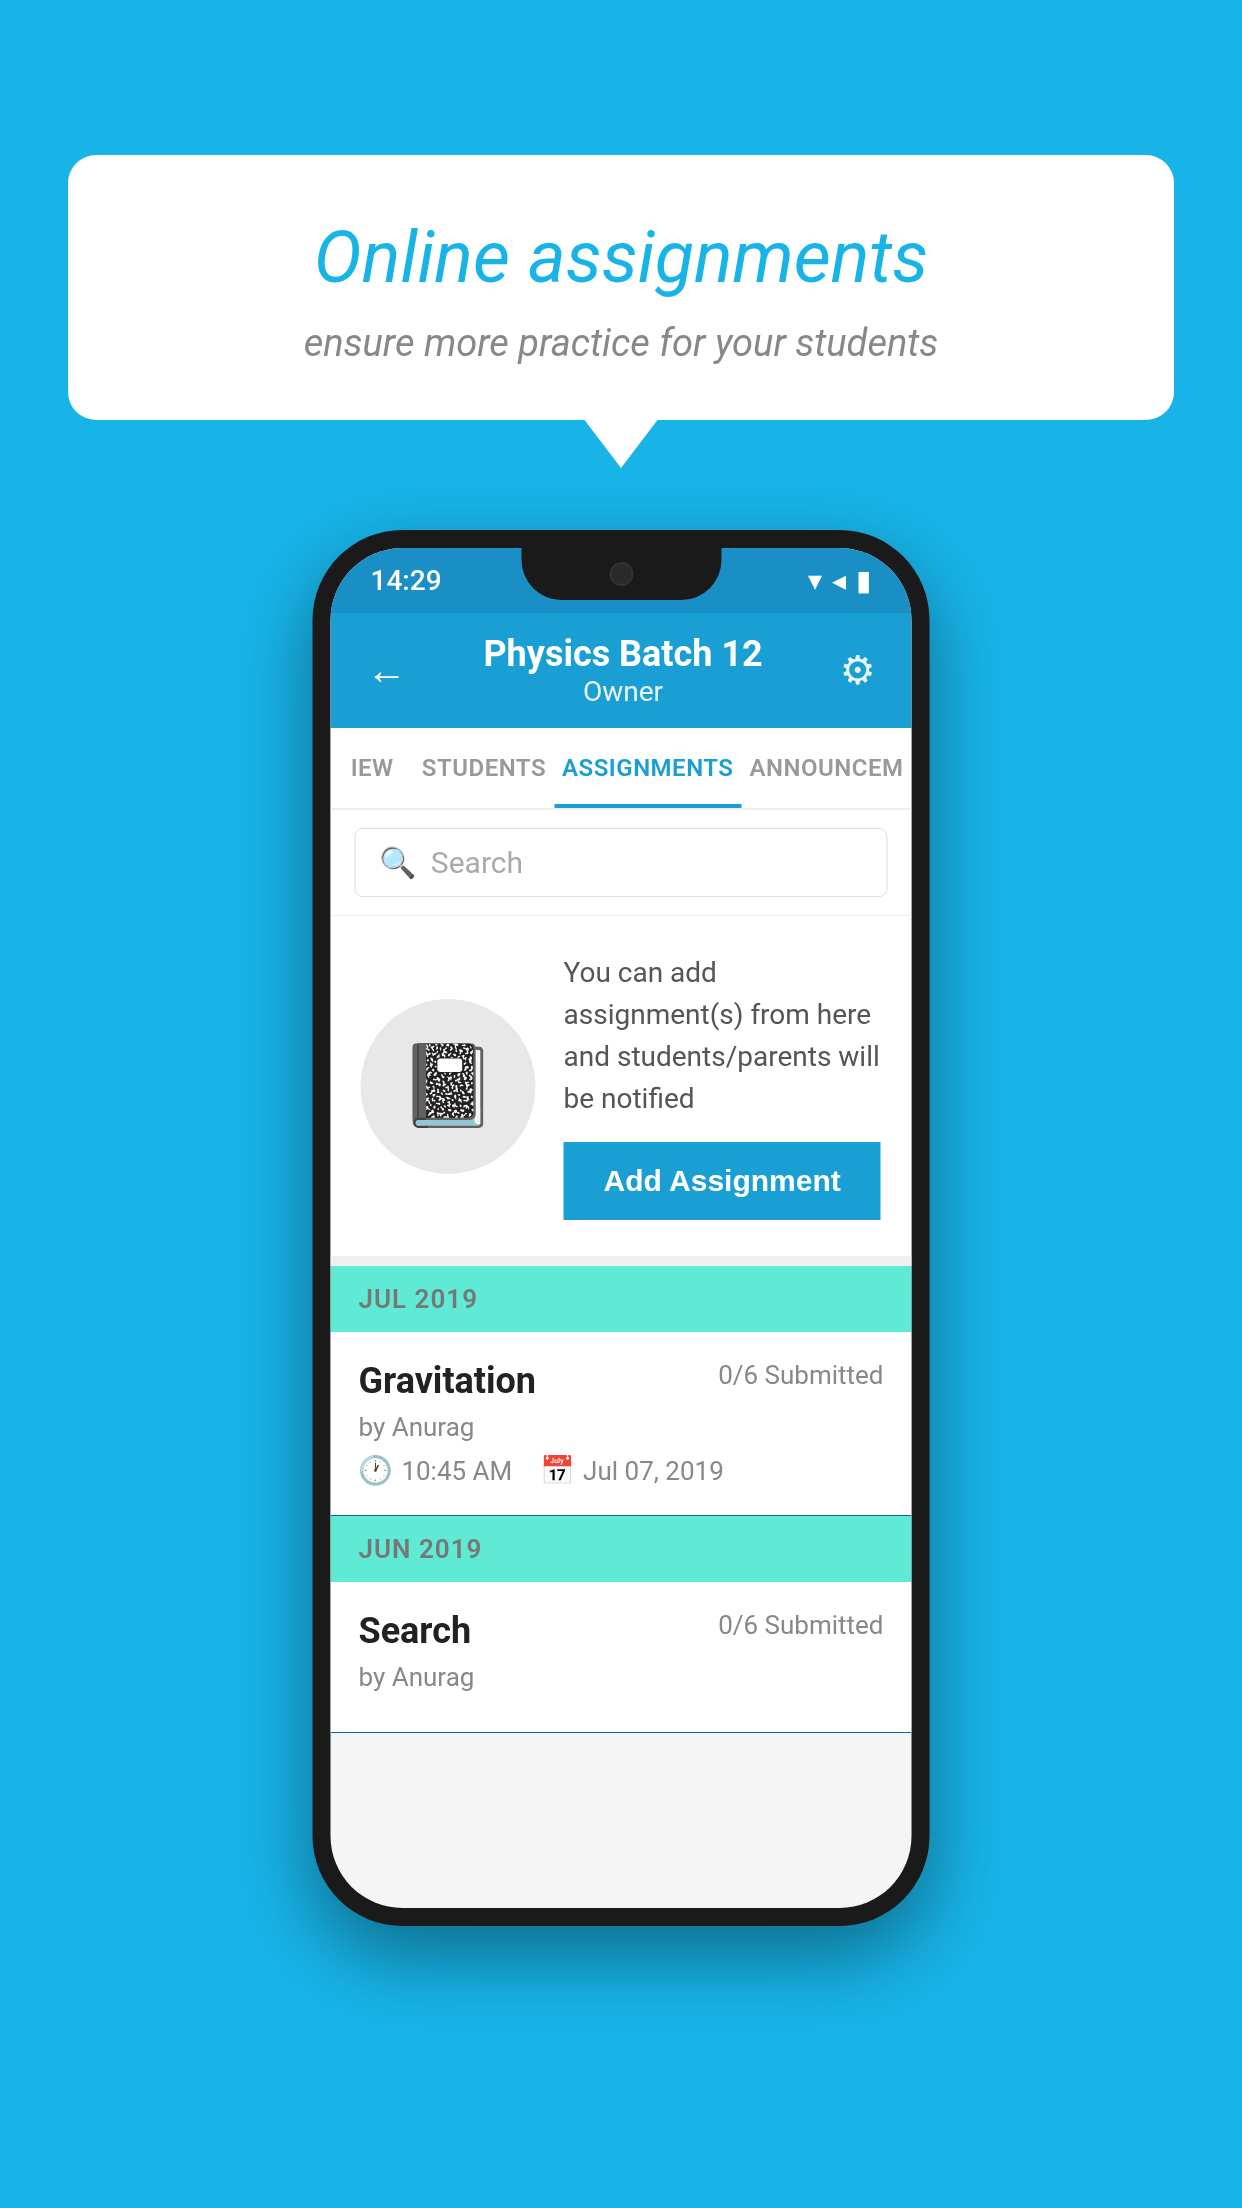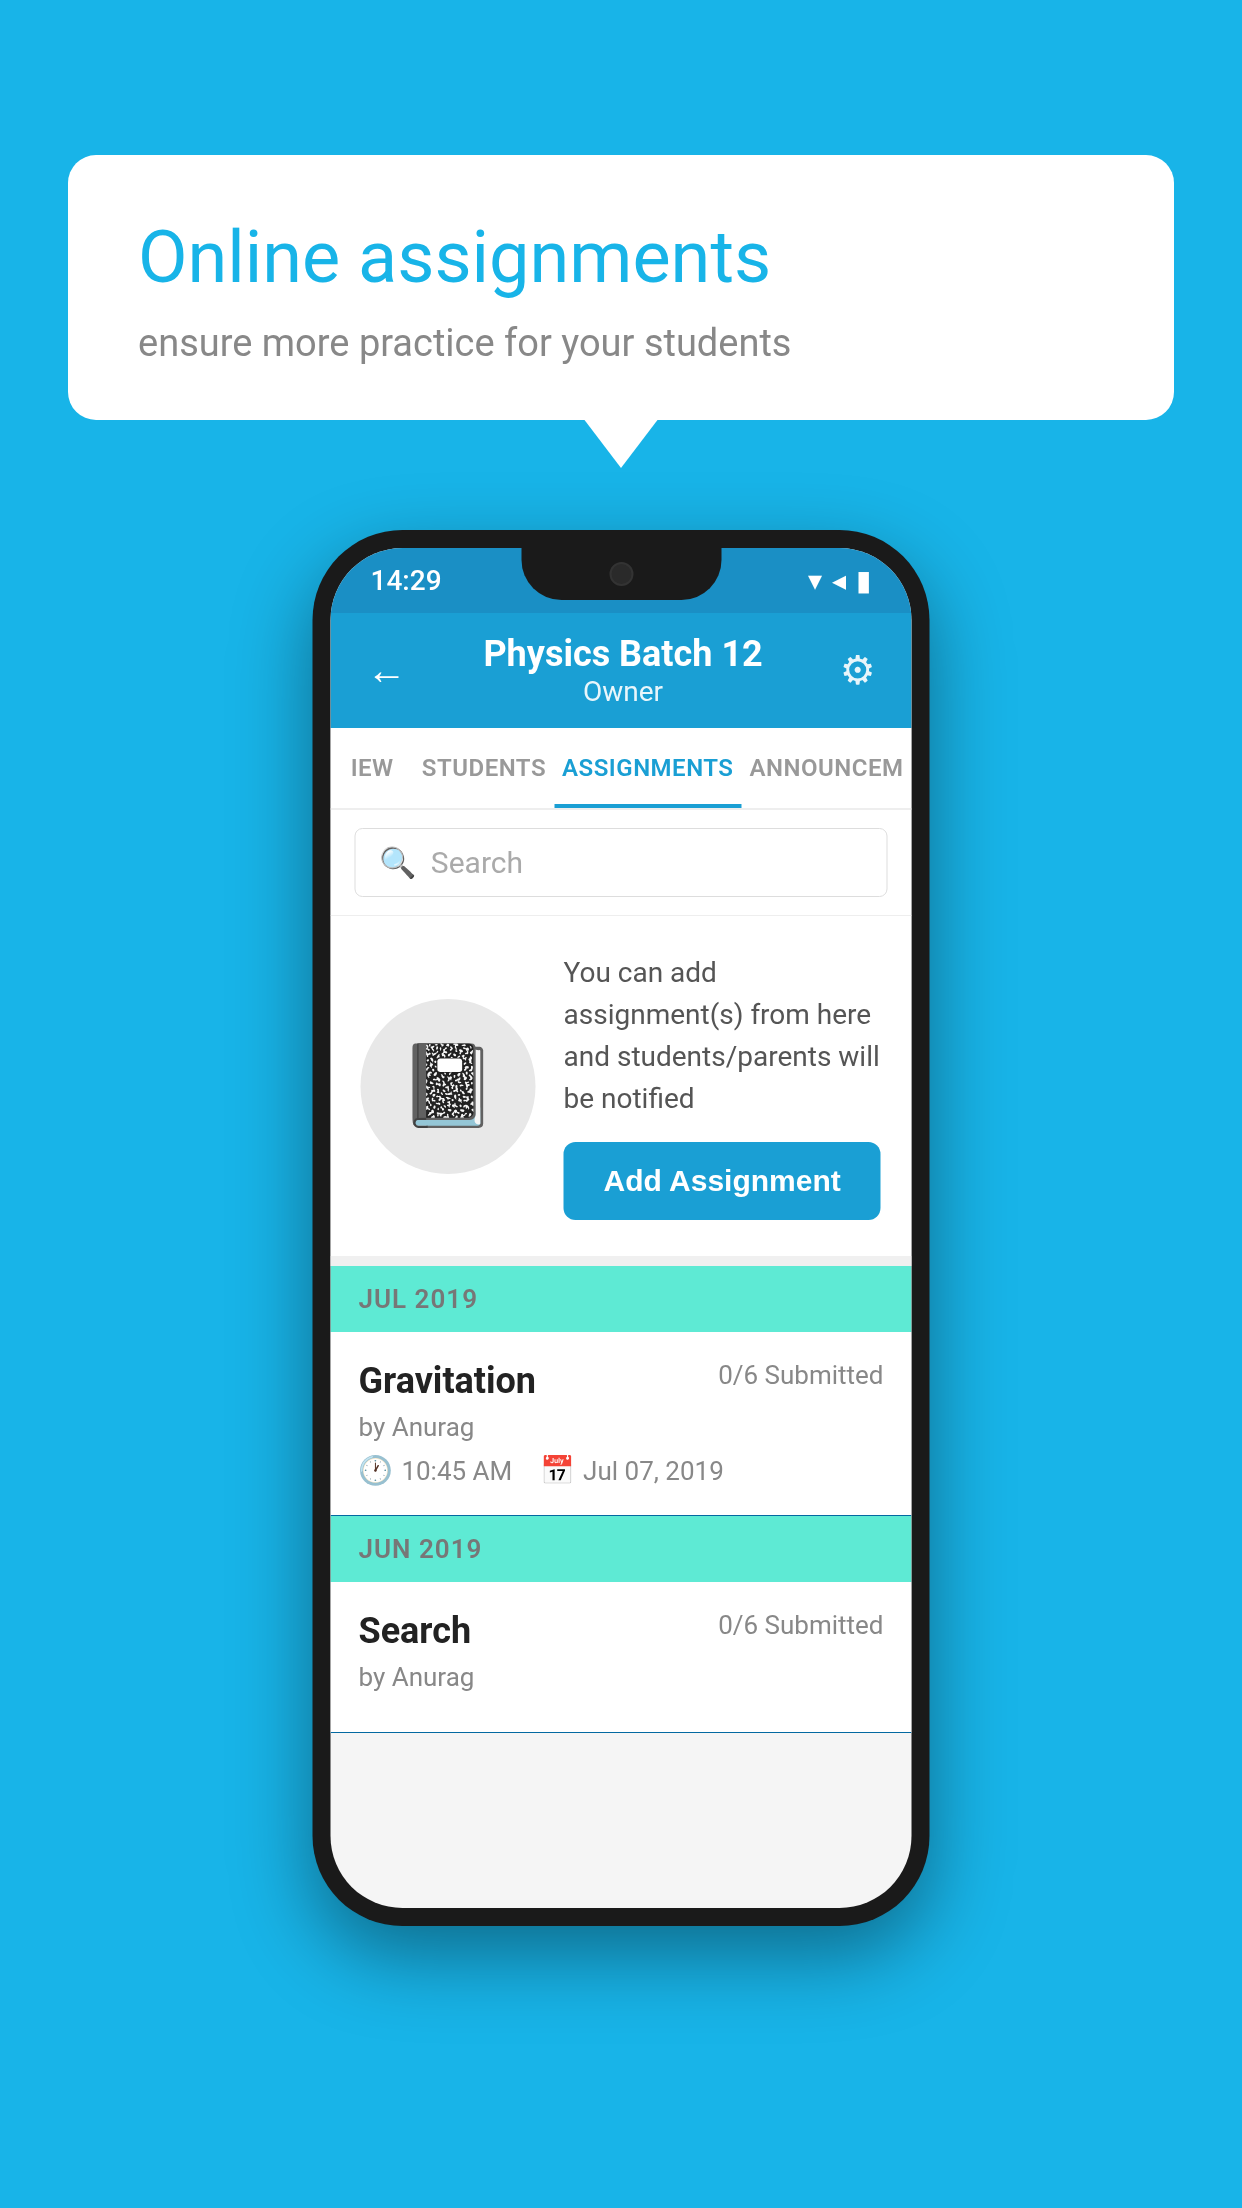--- a/index.html
+++ b/index.html
@@ -18,21 +18,23 @@
       position: absolute;
       top: 155px;
       left: 68px;
       right: 68px;
     }
 
     .speech-bubble {
       background: white;
       border-radius: 28px;
       padding: 60px 70px 55px;
+      text-align: center;
       position: relative;
+      font-style: italic;
     }
 
     .speech-bubble::after {
       content: '';
       position: absolute;
       bottom: -48px;
       left: 50%;
       transform: translateX(-50%);
       width: 0;
       height: 0;
@@ -252,21 +254,21 @@
       font-size: 28px;
       color: #555;
       line-height: 1.5;
       margin-bottom: 22px;
     }
 
     .add-assignment-btn {
       background: #1a9fd4;
       color: white;
       border: none;
-      border-radius: 12px;
+      border-radius: 0;
       padding: 22px 40px;
       font-size: 30px;
       font-weight: 600;
       cursor: pointer;
     }
 
     
     .section-header {
       background: #5eead4;
       padding: 18px 28px;

